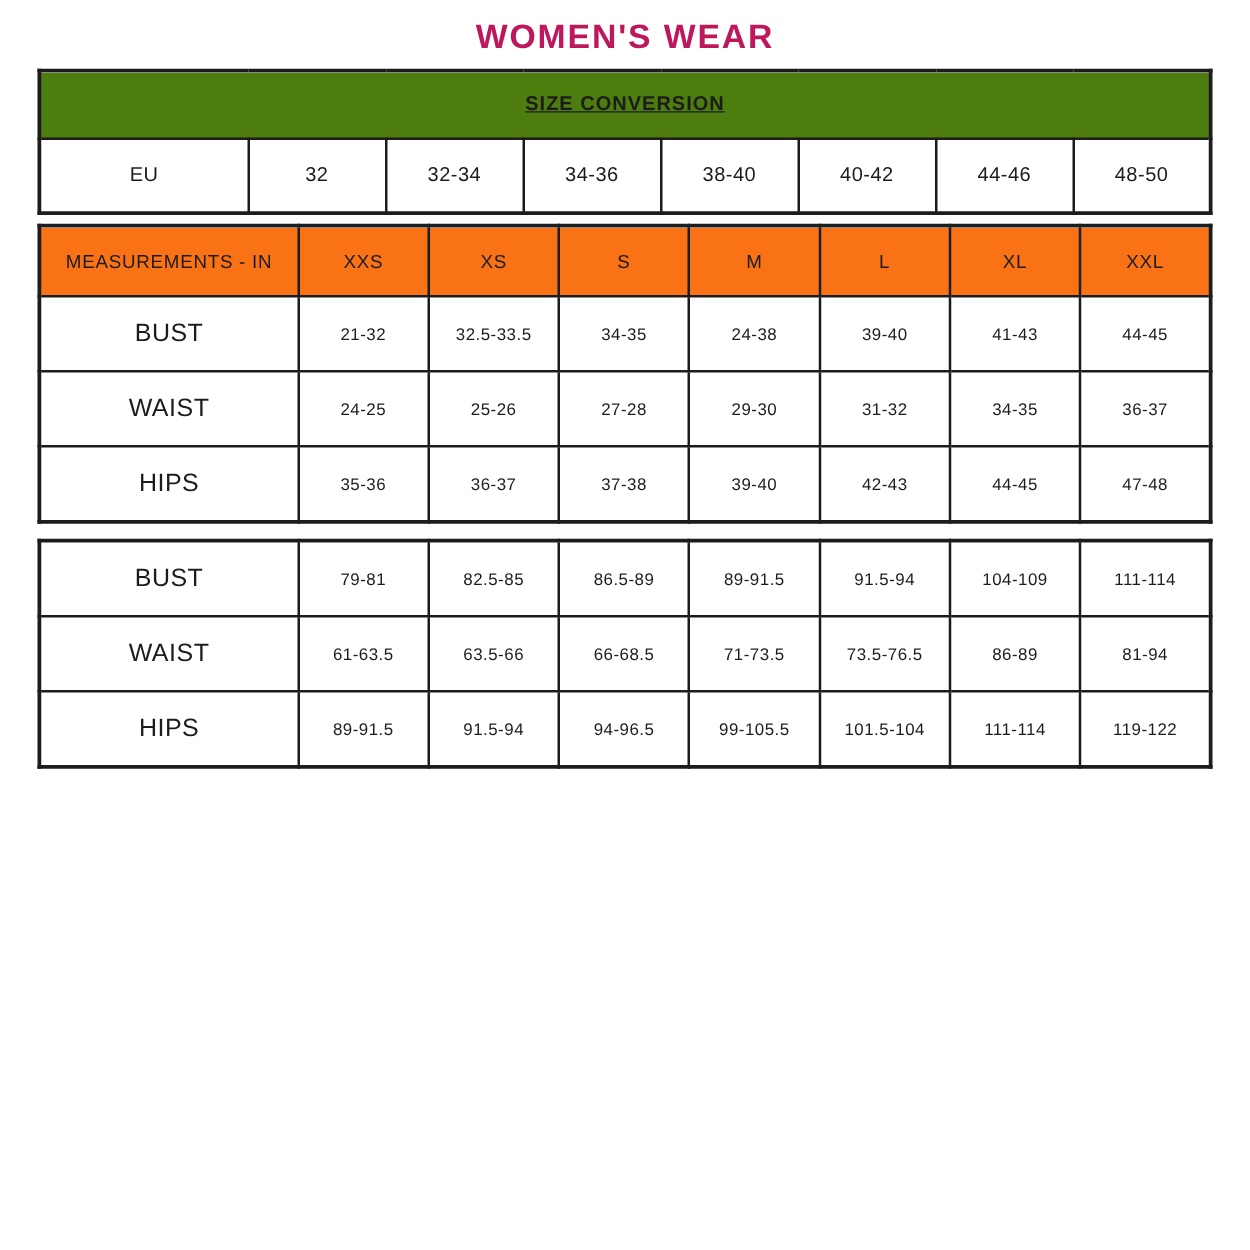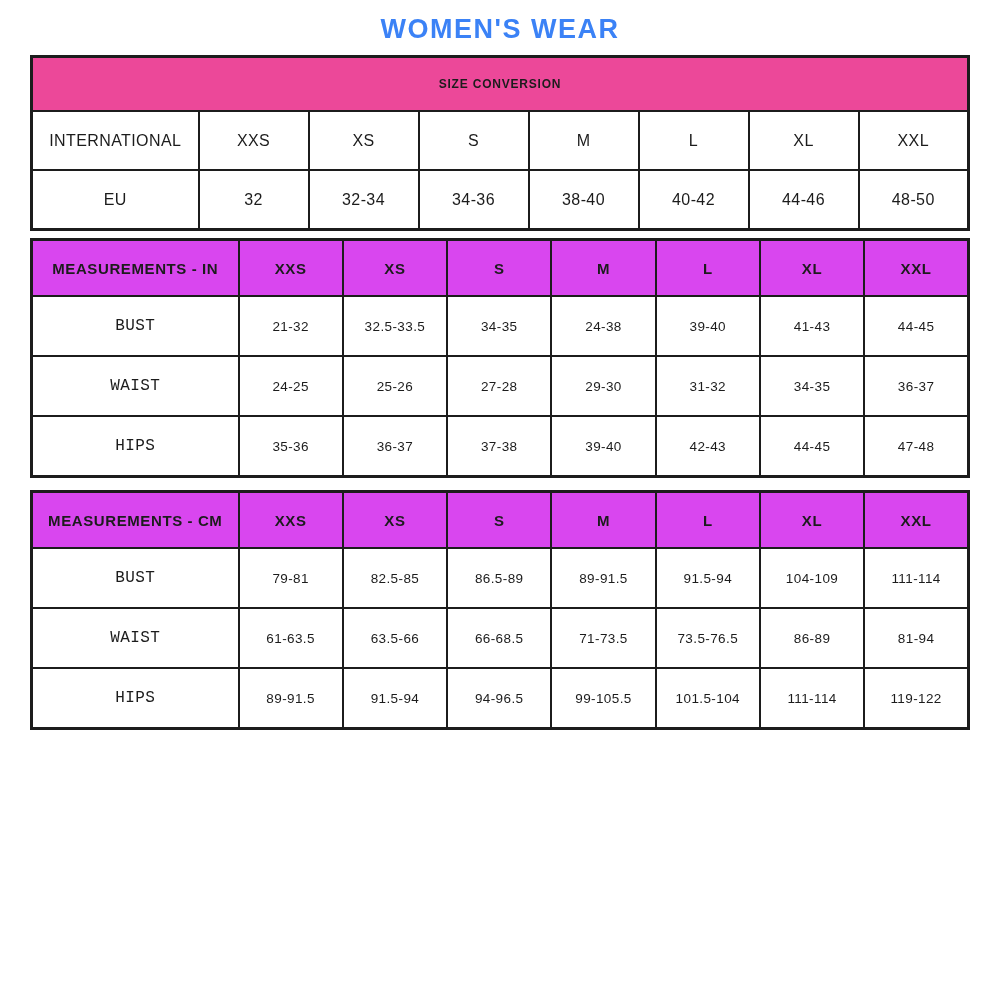--- a/index.html
+++ b/index.html
@@ -15,57 +15,58 @@
     box-sizing: border-box;
     padding: 10px 30px 14px 30px;
     background: #ffffff;
   }
   .title {
     text-align: center;
     font-size: 27px;
     font-weight: bold;
     letter-spacing: 1.5px;
     padding: 4px 0 10px 0;
-    color: #3b82f6;
+    color: #be185d;
   }
   table {
     border-collapse: collapse;
     table-layout: fixed;
     width: 940px;
     border: 3px solid #1c1c1c;
   }
   td {
     border: 2px solid #1c1c1c;
     text-align: center;
     vertical-align: middle;
     overflow: hidden;
     letter-spacing: 0.4px;
   }
   
   .t1 { margin-bottom: 7px; }
   .t1 td { height: 55px; font-size: 16px; }
   .t1 .banner {
     height: 50px;
     font-weight: bold;
-    font-size: 12px;
-    background: #ec4899;
+    font-size: 16px;
+    background: #4d7c0f;
     letter-spacing: 0.8px;
+    text-decoration: underline;
   }
   .t1 .rowlabel { font-size: 16px; }
   
   .t2 { margin-bottom: 12px; }
   .t2 td, .t3 td { height: 56px; font-size: 13.5px; }
   .t2 .head, .t3 .head {
     height: 52px;
-    background: #d946ef;
-    font-weight: bold;
+    background: #f97316;
+    font-weight: normal;
     font-size: 15px;
     letter-spacing: 0.6px;
   }
-  .t2 .rowlabel, .t3 .rowlabel { font-size: 16px; font-family: Liberation Mono, monospace; }
+  .t2 .rowlabel, .t3 .rowlabel { font-size: 20px; }
 </style>
 </head>
 <body>
 
 <div class="page">
 
   <div class="title">WOMEN'S WEAR</div>
 
   <table class="t1">
     <colgroup>
@@ -74,30 +75,20 @@
         <col>
         <col>
         <col>
         <col>
         <col>
         <col>
     </colgroup>
     <tbody>
         <tr>
       <td class="banner" colspan="8">SIZE CONVERSION</td>
-    </tr>
-    <tr>
-      <td class="rowlabel">INTERNATIONAL</td>
-      <td>XXS</td>
-      <td>XS</td>
-      <td>S</td>
-      <td>M</td>
-      <td>L</td>
-      <td>XL</td>
-      <td>XXL</td>
     </tr>
     <tr>
       <td class="rowlabel">EU</td>
       <td>32</td>
       <td>32-34</td>
       <td>34-36</td>
       <td>38-40</td>
       <td>40-42</td>
       <td>44-46</td>
       <td>48-50</td>
@@ -165,30 +156,20 @@
       <col style="width:207px">
         <col>
         <col>
         <col>
         <col>
         <col>
         <col>
         <col>
     </colgroup>
     <tbody>
-        <tr>
-      <td class="head">MEASUREMENTS - CM</td>
-      <td class="head">XXS</td>
-      <td class="head">XS</td>
-      <td class="head">S</td>
-      <td class="head">M</td>
-      <td class="head">L</td>
-      <td class="head">XL</td>
-      <td class="head">XXL</td>
-    </tr>
     <tr>
       <td class="rowlabel">BUST</td>
       <td>79-81</td>
       <td>82.5-85</td>
       <td>86.5-89</td>
       <td>89-91.5</td>
       <td>91.5-94</td>
       <td>104-109</td>
       <td>111-114</td>
     </tr>

